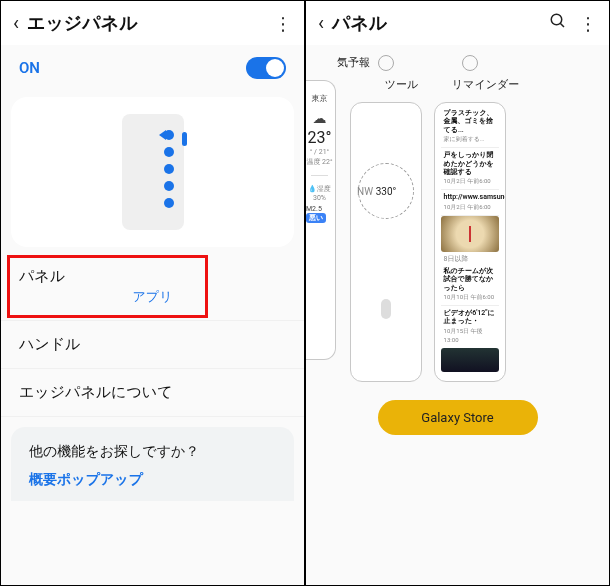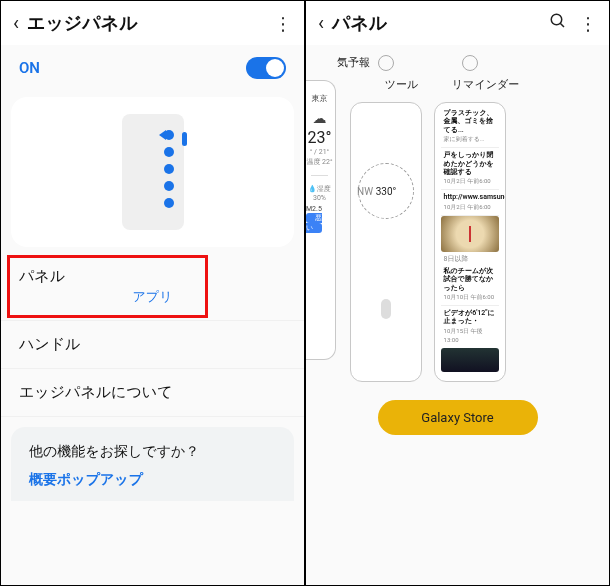--- a/index.html
+++ b/index.html
@@ -145,21 +145,21 @@
   }
 
   
   .weather-city { margin-top: 12px; }
   .weather-icon { margin-top: 6px; font-size: 14px; }
   .weather-temp { font-size: 16px; color: #222; margin-top: 2px; }
   .weather-range { font-size: 7px; color: #888; margin-top: 1px; }
   .weather-divider { width: 60%; height: 1px; background: #ddd; margin: 8px 0; }
   .weather-humidity { font-size: 7px; color: #888; }
   .weather-badge { font-size: 7px; margin-top: 3px; }
-  .weather-badge .chip { background: #3b82f6; color:#fff; padding: 1px 9px; border-radius: 3px; }
+  .weather-badge .chip { background: #3b82f6; color:#fff; padding: 1px 3px; border-radius: 3px; font-weight: bold; }
 
   
   .compass-ring {
     width: 56px; height: 56px; border-radius: 50%;
     border: 1.5px dashed #999;
     margin-top: 60px;
     display: flex; align-items: center; justify-content: center;
     position: relative;
   }
   .compass-val { font-size: 10px; color: #222; }

